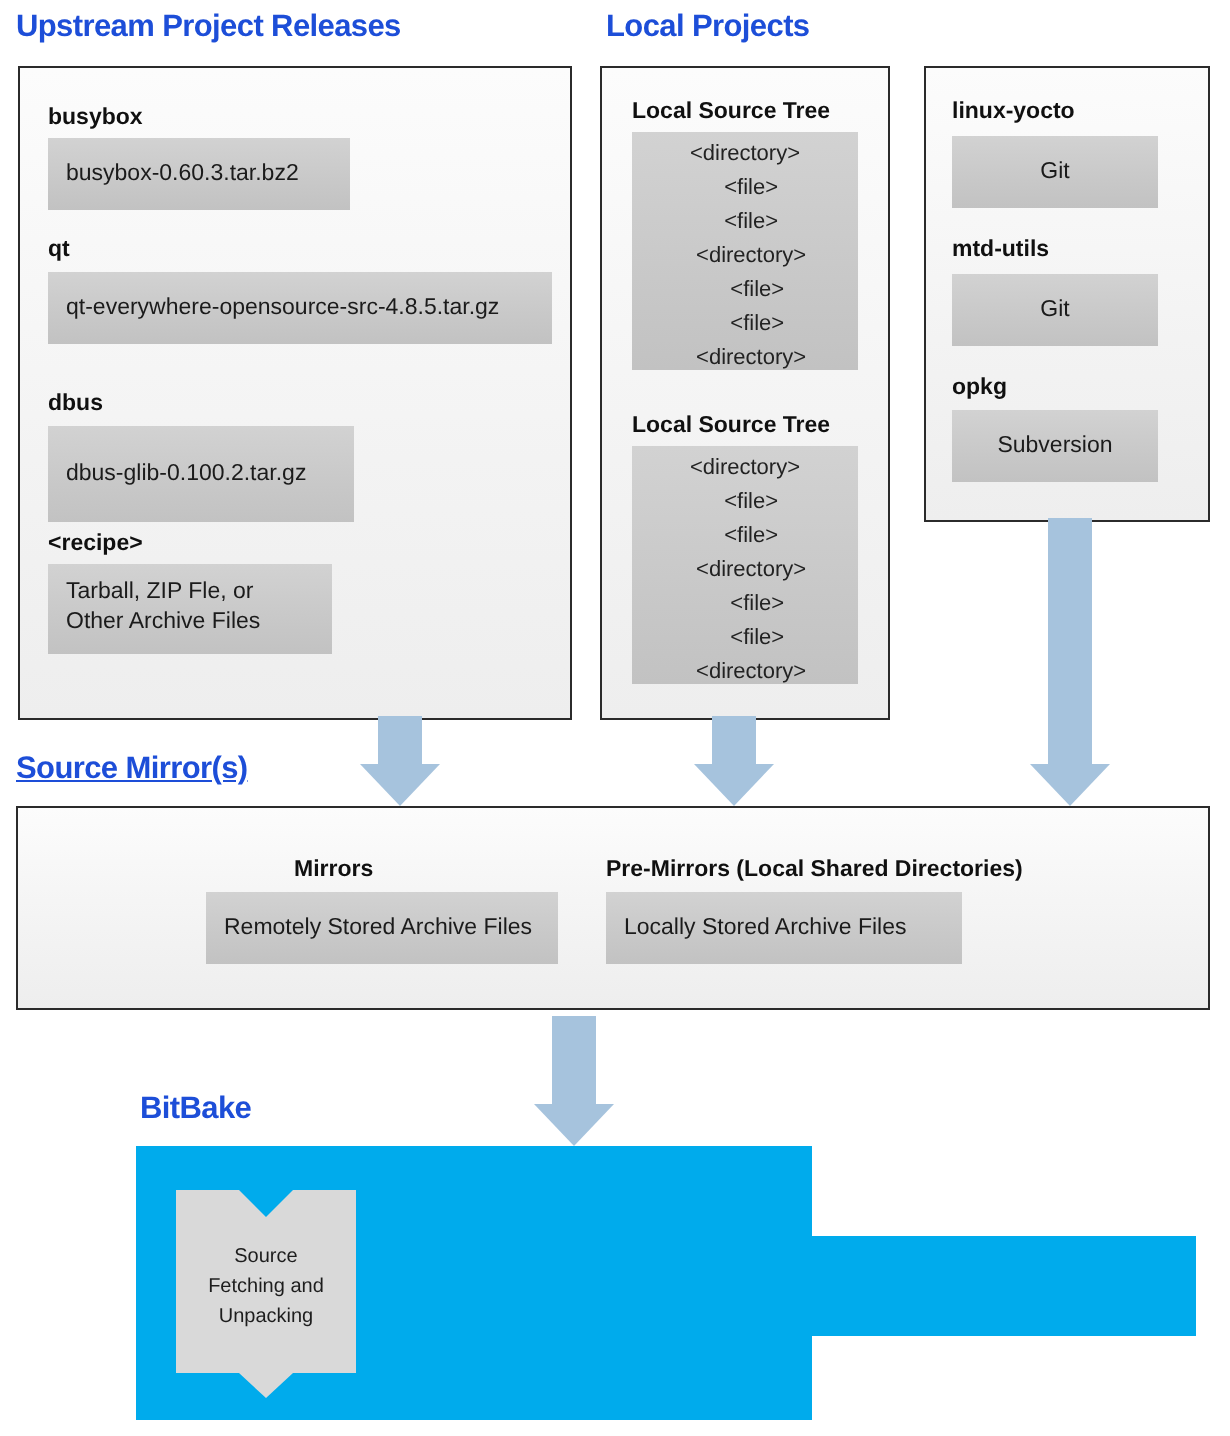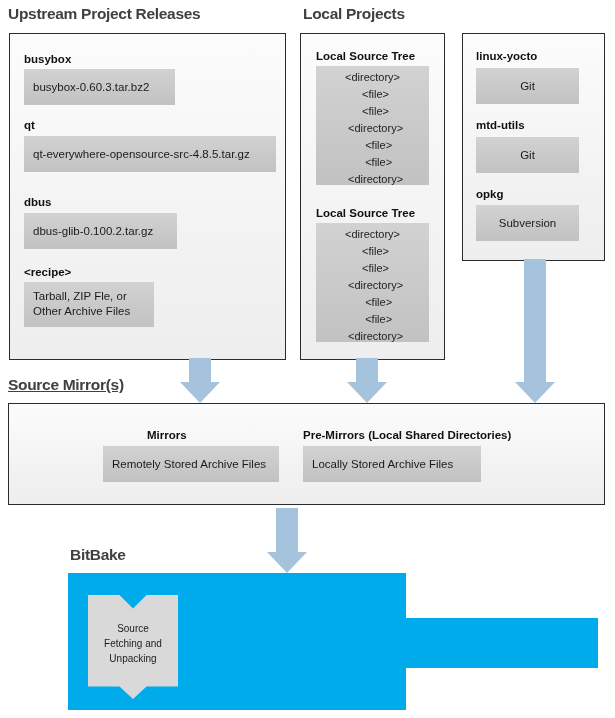--- a/index.html
+++ b/index.html
@@ -20,21 +20,21 @@
     left: 0; top: 0;
     width: 615px;
     height: 718px;
   }
   
   .section-title {
     position: absolute;
     font-weight: bold;
     font-size: 15.5px;
     letter-spacing: -0.3px;
-    color: #404040;
+    color: #1d4ed8;
     white-space: nowrap;
   }
   #title-upstream { left: 8px;  top: 5px; }
   #title-local    { left: 303px; top: 5px; }
   #title-scms     { left: 462px; top: 5px; }
   #title-mirror   { left: 8px;  top: 376px; text-decoration: underline; }
   #title-bitbake  { left: 70px; top: 546px; }
 
   
   .panel {
@@ -73,23 +73,23 @@
     padding-top: 7px;
     line-height: 15px;
   }
 
   
   #lbl-busybox   { left: 24px; top: 53px; }
   #box-busybox   { left: 24px; top: 69px;  width: 151px; height: 36px; }
   #lbl-qt        { left: 24px; top: 119px; }
   #box-qt        { left: 24px; top: 136px; width: 252px; height: 36px; }
   #lbl-dbus      { left: 24px; top: 196px; }
-  #box-dbus      { left: 24px; top: 213px; width: 153px; height: 36px; }
+  #box-dbus      { left: 24px; top: 213px; width: 153px; height: 48px; }
   #lbl-recipe    { left: 24px; top: 266px; }
-  #box-recipe    { left: 24px; top: 282px; width: 130px; height: 45px; }
+  #box-recipe    { left: 24px; top: 282px; width: 142px; height: 45px; }
 
   
   #lbl-tree1 { left: 316px; top: 50px; }
   #box-tree1 { left: 316px; top: 66px; width: 113px; height: 119px; }
   #lbl-tree2 { left: 316px; top: 207px; }
   #box-tree2 { left: 316px; top: 223px; width: 113px; height: 119px; }
   .tree {
     position: absolute;
     font-size: 11px;
     color: #222222;

